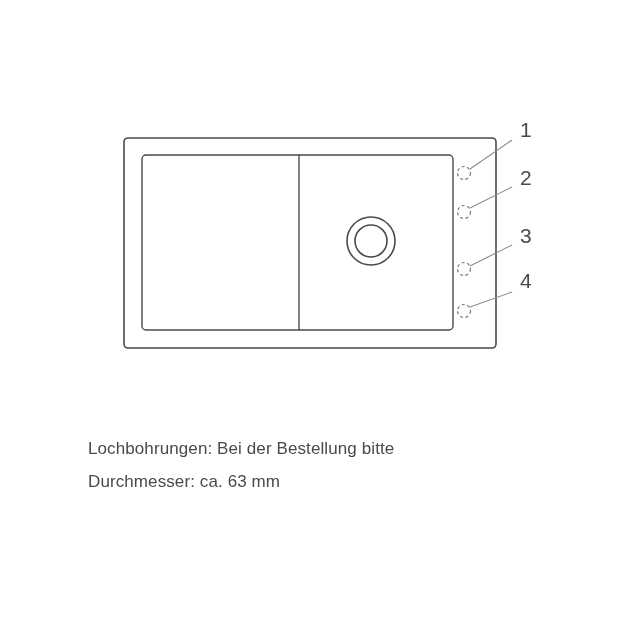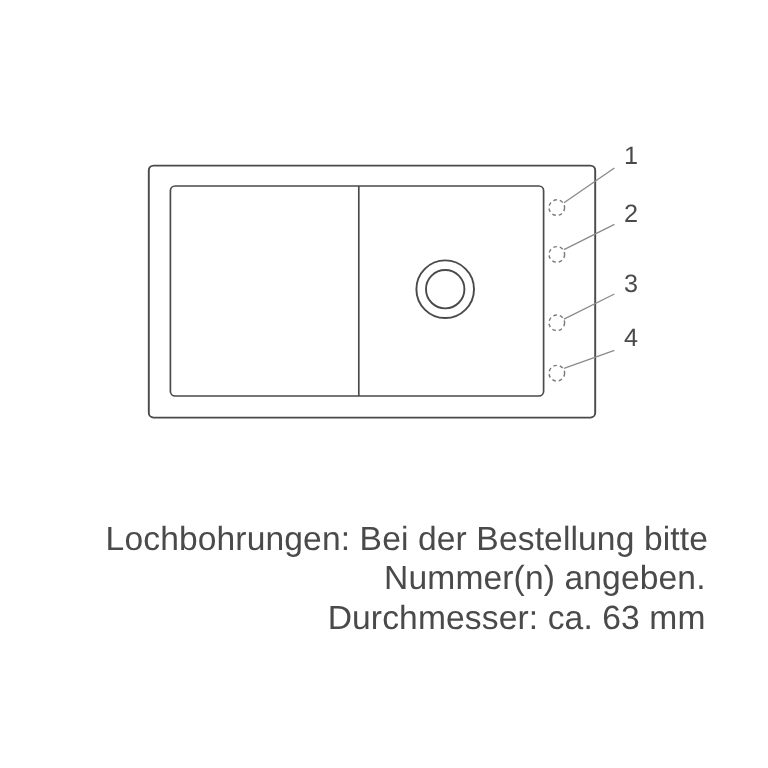--- a/index.html
+++ b/index.html
@@ -33,26 +33,25 @@
     width: 640px;
     height: 400px;
   }
   .caption {
     position: absolute;
     left: 88px;
     top: 432px;
     width: 500px;
   }
   .caption-line {
-    font-size: 28px;
+    font-size: 17px;
     line-height: 33px;
     color: #4a4a4a;
     letter-spacing: 0.1px;
     white-space: pre;
-    text-align: right;
   }
   .callout-num {
     font-size: 21px;
     fill: #4a4a4a;
     font-family: "Liberation Sans", sans-serif;
   }
 </style>
 </head>
 <body>
 
@@ -83,17 +82,16 @@
 
       <text class="callout-num" x="520" y="137">1</text>
       <text class="callout-num" x="520" y="185">2</text>
       <text class="callout-num" x="520" y="243">3</text>
       <text class="callout-num" x="520" y="288">4</text>
     </svg>
   </div>
 
   <div class="caption">
     <div class="caption-line">Lochbohrungen: Bei der Bestellung bitte</div>
-    <div class="caption-line">Nummer(n) angeben.</div>
     <div class="caption-line">Durchmesser: ca. 63 mm</div>
   </div>
 
 </div>
 
 </body></html>

